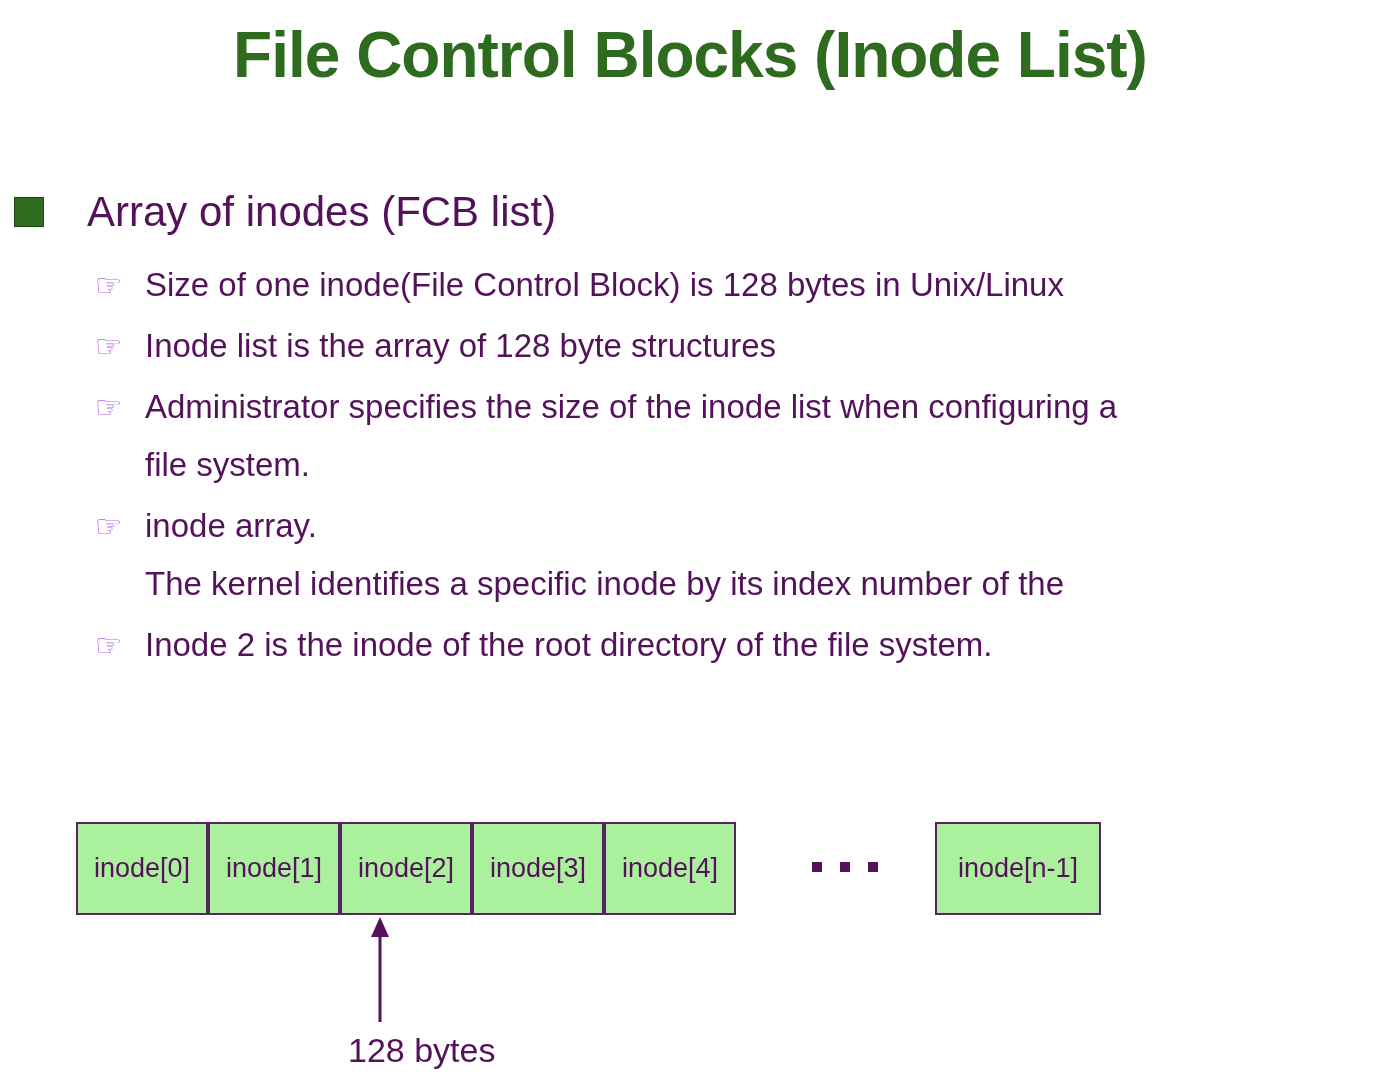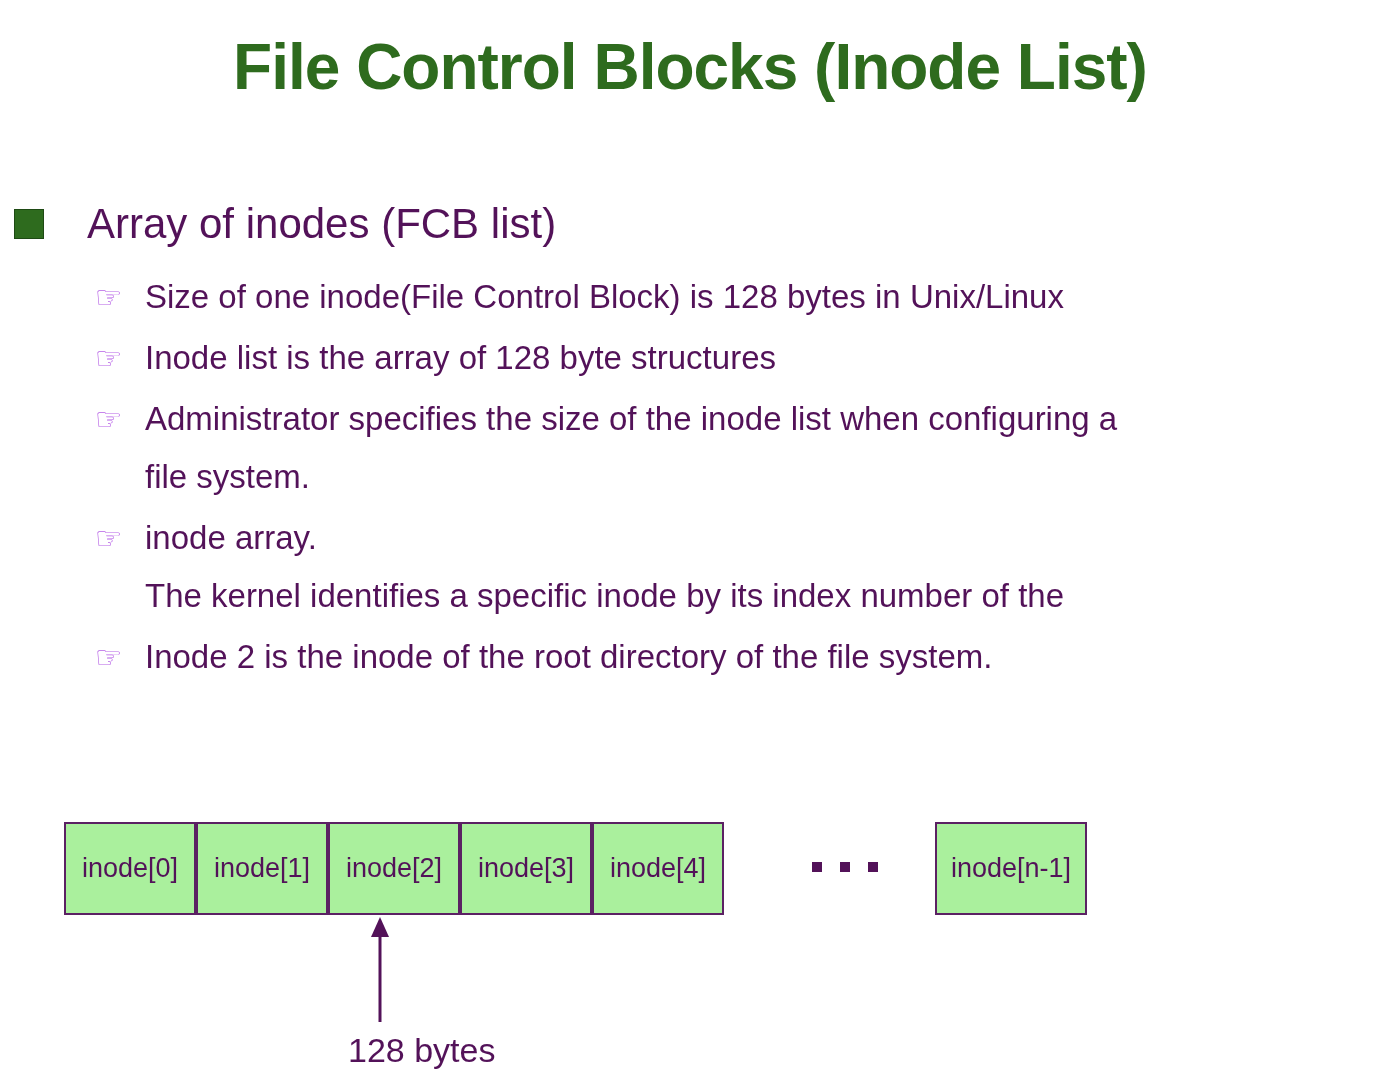--- a/index.html
+++ b/index.html
@@ -8,21 +8,21 @@
 
   .slide {
     position: relative;
     width: 1380px;
     height: 1084px;
     background: #ffffff;
     overflow: hidden;
   }
 
   .title {
-    padding-top: 30px;
+    padding-top: 18px;
     text-align: center;
     font-size: 64px;
     font-weight: bold;
     color: #2E6B1E;
     letter-spacing: -1px;
   }
 
   .content {
     margin-top: 96px;
   }
@@ -66,40 +66,40 @@
     line-height: 44px;
     color: #B763E6;
     font-weight: bold;
   }
   .sub-line { display: block; }
 
   
   .diagram { position: absolute; left: 0; top: 0; width: 100%; height: 100%; pointer-events: none; }
   .cells-row {
     position: absolute;
-    left: 64px;
+    left: 76px;
     top: 822px;
     display: flex;
   }
   .cell {
     width: 132px;
     height: 93px;
     background: #AAF09D;
     border: 2px solid #5B2163;
     display: flex;
     align-items: center;
     justify-content: center;
     font-size: 27px;
     color: #531259;
   }
   .last-cell {
     position: absolute;
     left: 935px;
     top: 822px;
-    width: 152px;
+    width: 166px;
     height: 93px;
     background: #AAF09D;
     border: 2px solid #5B2163;
     display: flex;
     align-items: center;
     justify-content: center;
     font-size: 27px;
     color: #531259;
   }
   .ellipsis-dots {

